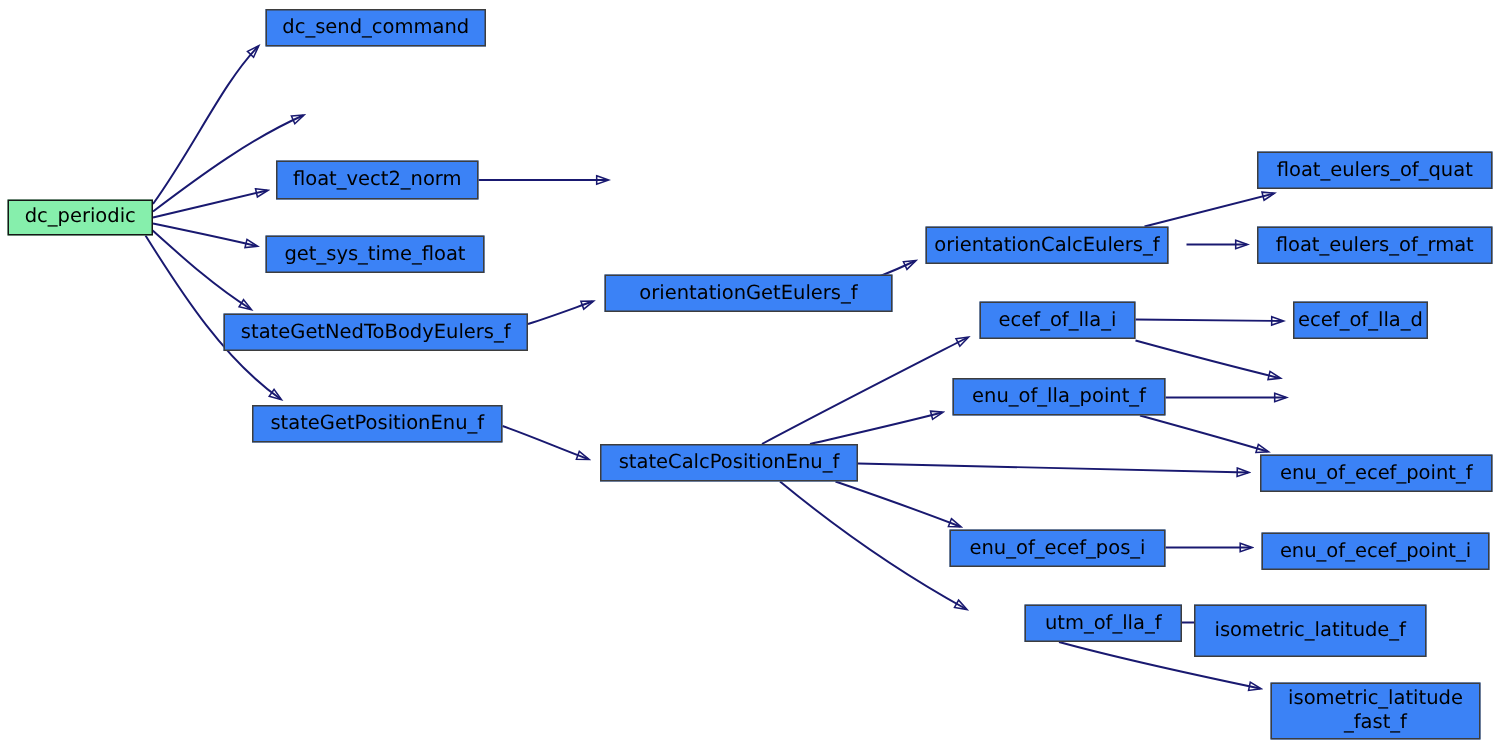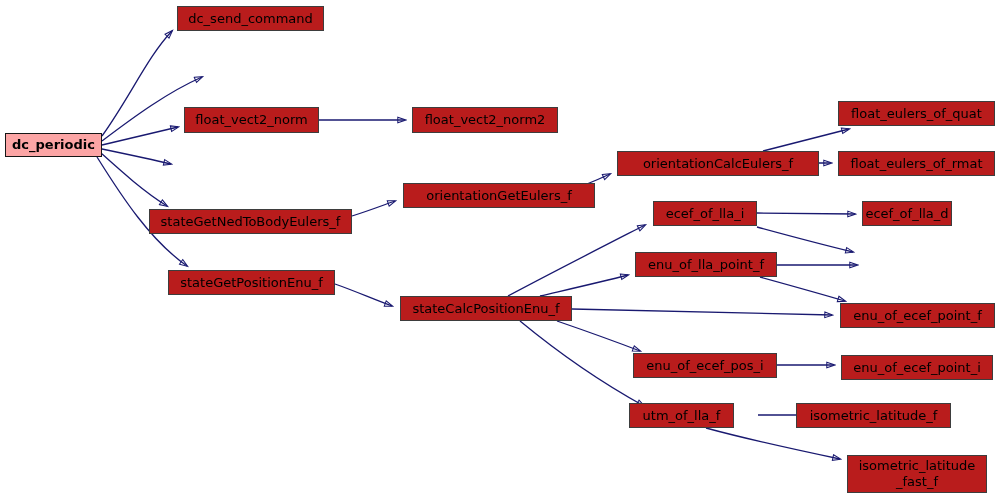--- a/index.html
+++ b/index.html
@@ -13,36 +13,35 @@
   }
   .edges {
     position: absolute;
     left: 0; top: 0;
     width: 1001px; height: 502px;
   }
   .edges path { fill: none; stroke: #191970; stroke-width: 1.3; }
   .node {
     position: absolute;
     box-sizing: border-box;
-    background: #b91c1c;
+    background: #3b82f6;
     border: 1.4px solid #3d3d3d;
     color: #000000;
     font-size: 13px;
     line-height: 16px;
     display: flex;
     align-items: center;
     justify-content: center;
     text-align: center;
     white-space: pre-line;
     cursor: pointer;
   }
   .node.root {
-    background: #fca5a5;
+    background: #86efac;
     border-color: #161616;
-    font-weight: bold;
   }
 </style>
 </head>
 <body>
 
 <div class="canvas">
 
   <svg class="edges" width="1001" height="502" viewBox="0 0 1001 502" xmlns="http://www.w3.org/2000/svg">
     <defs>
       <marker id="arrow" viewBox="0 0 10 10" refX="9" refY="5" markerWidth="11" markerHeight="8" markerUnits="userSpaceOnUse" orient="auto">
@@ -71,32 +70,32 @@
     <path d="M777,265 L857,265" marker-end="url(#arrow)"></path>
     <path d="M760,277 C789,285 818,293 845,301" marker-end="url(#arrow)"></path>
     <path d="M777,365 L834,365" marker-end="url(#arrow)"></path>
     <path d="M758,415 L833,415" marker-end="url(#arrow)"></path>
     <path d="M706,428 C750,440 797,450 840,459" marker-end="url(#arrow)"></path>
   </svg>
 
   <div class="node root" style="left:5px;top:133px;width:97px;height:24px">dc_periodic</div>
   <div class="node" style="left:177px;top:6px;width:147px;height:25px">dc_send_command</div>
   <div class="node" style="left:184px;top:107px;width:135px;height:26px">float_vect2_norm</div>
-  <div class="node" style="left:412px;top:107px;width:146px;height:26px">float_vect2_norm2</div>
+  <div class="node" style="left:177px;top:157px;width:146px;height:25px">get_sys_time_float</div>
   <div class="node" style="left:149px;top:209px;width:203px;height:25px">stateGetNedToBodyEulers_f</div>
   <div class="node" style="left:403px;top:183px;width:192px;height:25px">orientationGetEulers_f</div>
-  <div class="node" style="left:617px;top:151px;width:202px;height:25px">orientationCalcEulers_f</div>
+  <div class="node" style="left:617px;top:151px;width:162px;height:25px">orientationCalcEulers_f</div>
   <div class="node" style="left:838px;top:101px;width:157px;height:25px">float_eulers_of_quat</div>
   <div class="node" style="left:838px;top:151px;width:157px;height:25px">float_eulers_of_rmat</div>
   <div class="node" style="left:168px;top:270px;width:167px;height:25px">stateGetPositionEnu_f</div>
   <div class="node" style="left:400px;top:296px;width:172px;height:25px">stateCalcPositionEnu_f</div>
   <div class="node" style="left:653px;top:201px;width:104px;height:25px">ecef_of_lla_i</div>
   <div class="node" style="left:862px;top:201px;width:90px;height:25px">ecef_of_lla_d</div>
   <div class="node" style="left:635px;top:252px;width:142px;height:25px">enu_of_lla_point_f</div>
   <div class="node" style="left:840px;top:303px;width:155px;height:25px">enu_of_ecef_point_f</div>
   <div class="node" style="left:633px;top:353px;width:144px;height:25px">enu_of_ecef_pos_i</div>
   <div class="node" style="left:841px;top:355px;width:152px;height:25px">enu_of_ecef_point_i</div>
-  <div class="node" style="left:629px;top:403px;width:105px;height:25px">utm_of_lla_f</div>
-  <div class="node" style="left:796px;top:403px;width:155px;height:25px">isometric_latitude_f</div>
+  <div class="node" style="left:683px;top:403px;width:105px;height:25px">utm_of_lla_f</div>
+  <div class="node" style="left:796px;top:403px;width:155px;height:35px">isometric_latitude_f</div>
   <div class="node" style="left:847px;top:455px;width:140px;height:38px">isometric_latitude
 _fast_f</div>
 
 </div>
 
 </body></html>

